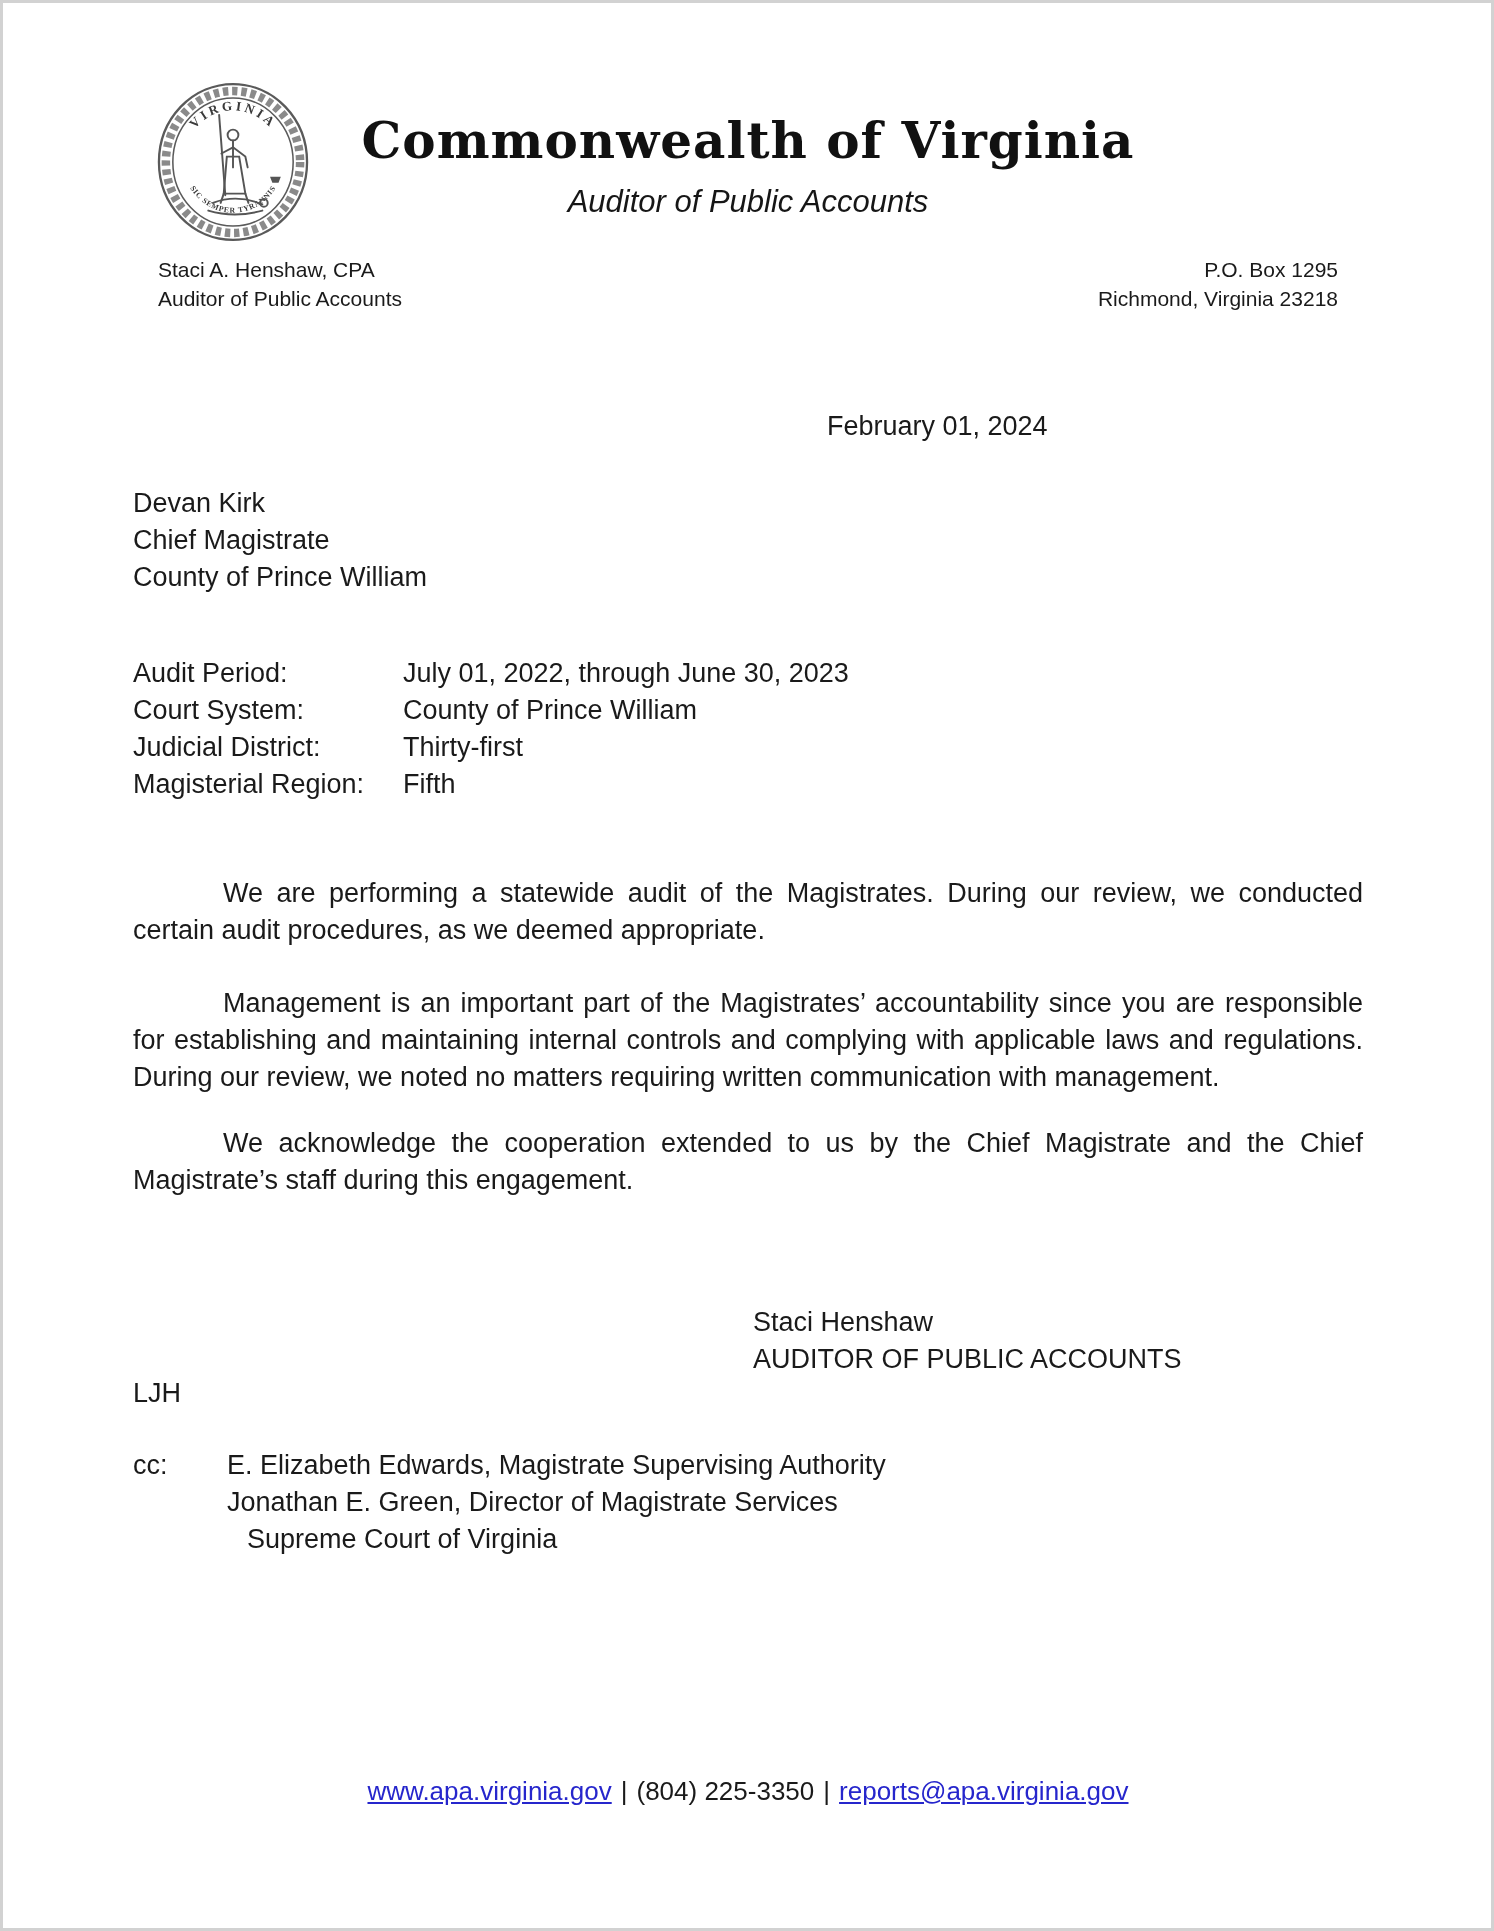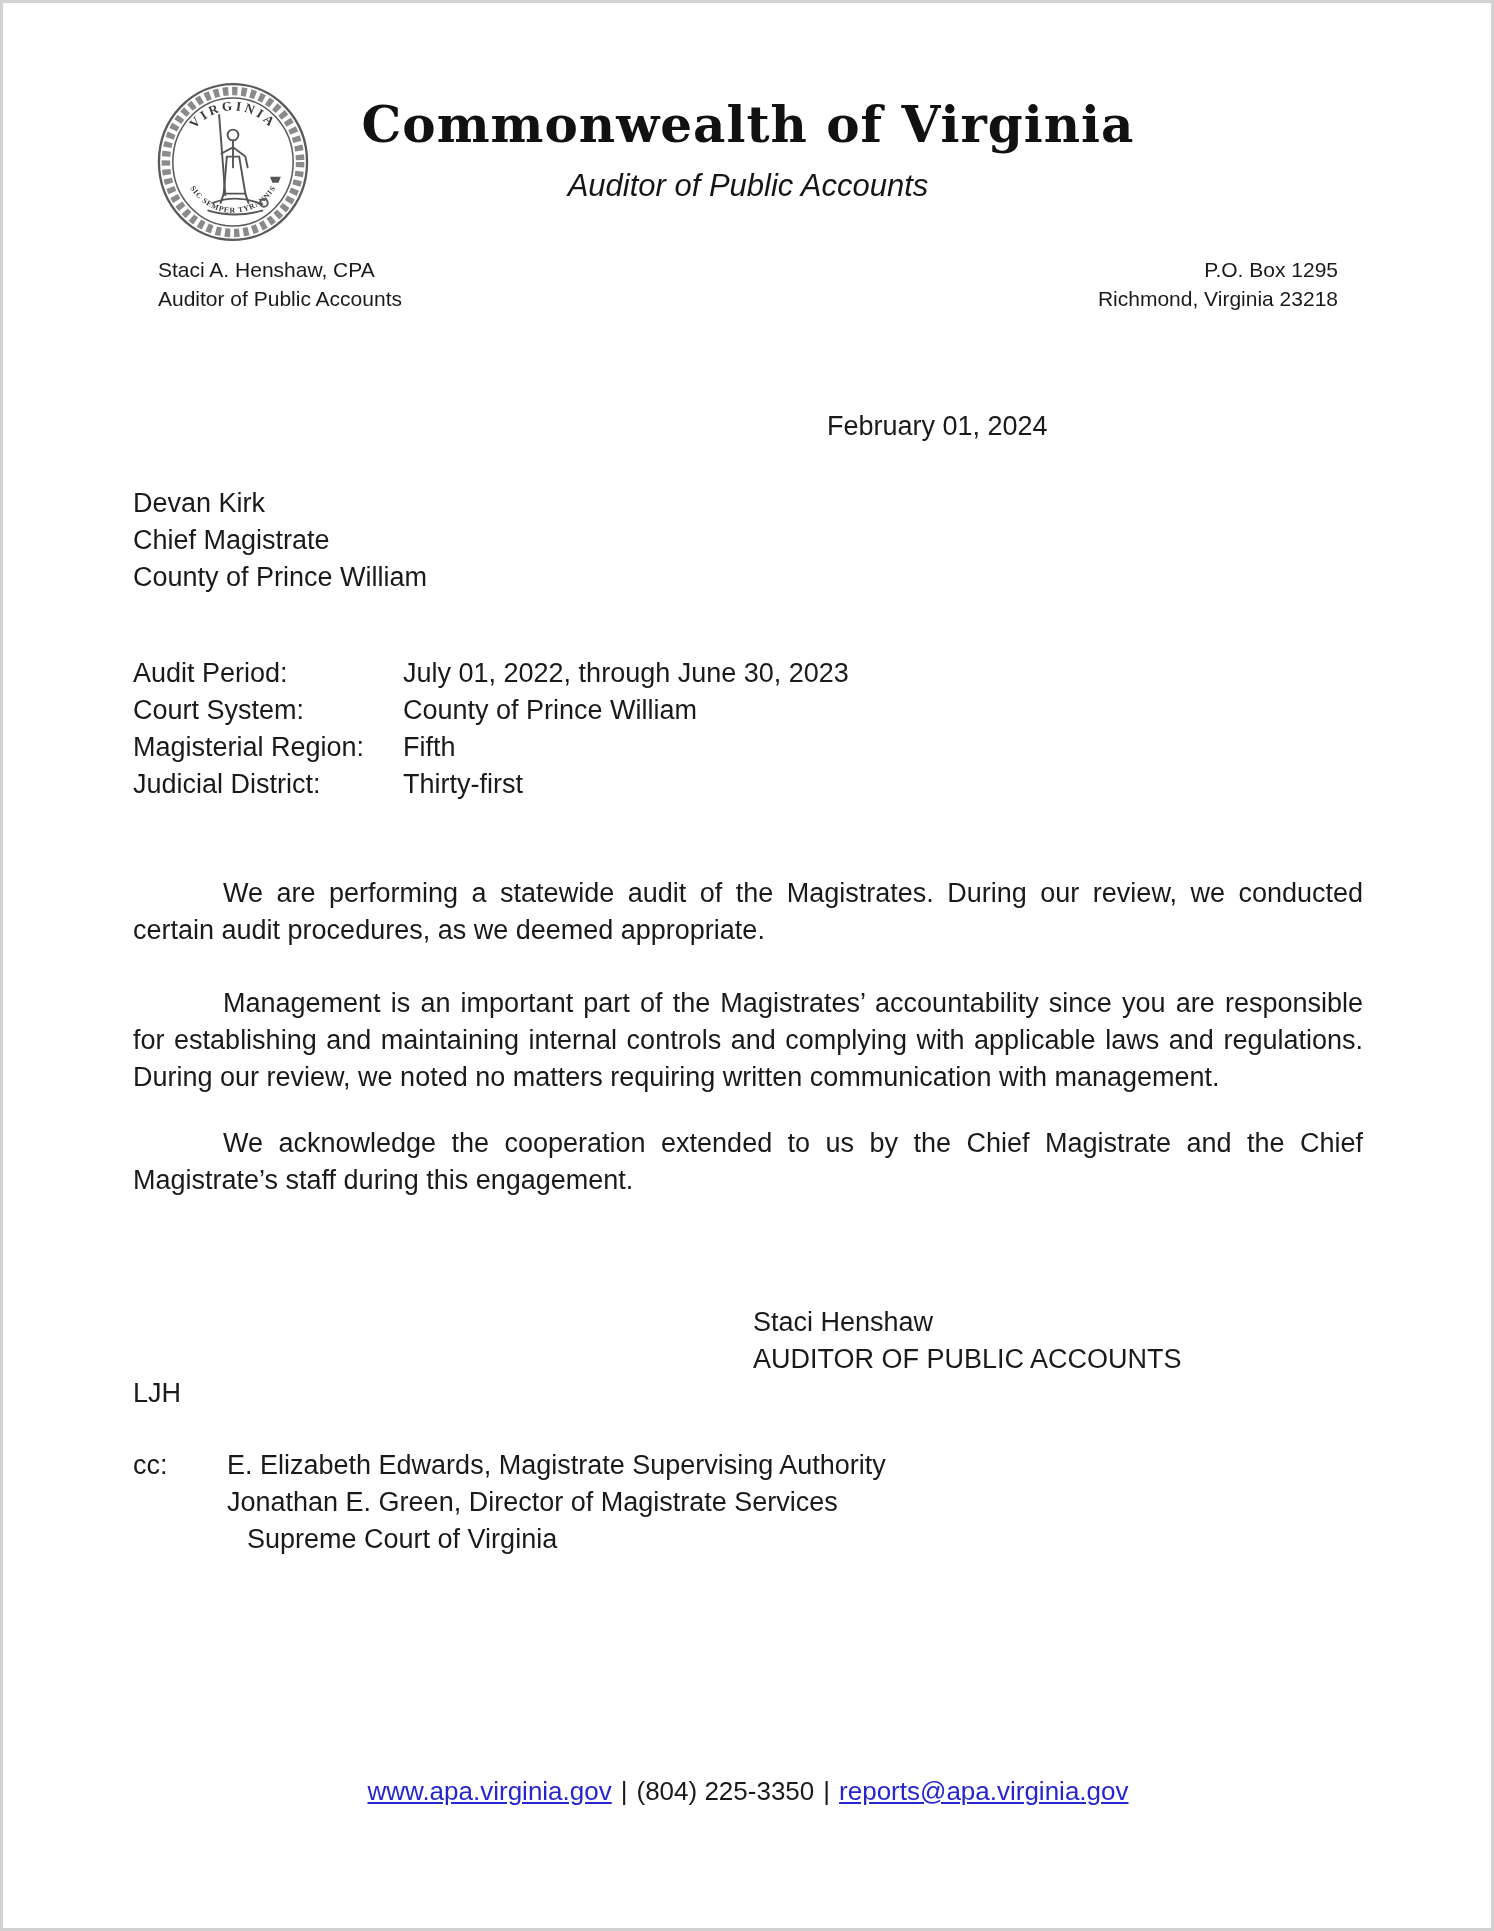--- a/index.html
+++ b/index.html
@@ -33,20 +33,21 @@
     top: 94px;
     text-align: center;
   }
   .org-title {
     font-family: "DejaVu Serif", serif;
     font-weight: 700;
     font-size: 50px;
     letter-spacing: 1px;
     color: #111;
     line-height: 1.1;
+    margin-top: 16px;
   }
   .org-subtitle {
     margin-top: 16px;
     font-style: italic;
     font-size: 31px;
     color: #161616;
   }
   .head-left {
     position: absolute;
     left: 155px;
@@ -155,26 +156,26 @@
   <div class="abs body-text details">
     <div class="detail-row">
       <div>Audit Period:</div>
       <div>July 01, 2022, through June 30, 2023</div>
     </div>
     <div class="detail-row">
       <div>Court System:</div>
       <div>County of Prince William</div>
     </div>
     <div class="detail-row">
+      <div>Judicial District:</div>
+      <div>Thirty-first</div>
+    </div>
+    <div class="detail-row">
       <div>Magisterial Region:</div>
       <div>Fifth</div>
-    </div>
-    <div class="detail-row">
-      <div>Judicial District:</div>
-      <div>Thirty-first</div>
     </div>
   </div>
 
   <div class="abs body-text para-1">
     <div class="line just indent">We are performing a statewide audit of the Magistrates.  During our review, we conducted</div>
     <div class="line just last">certain audit procedures, as we deemed appropriate.</div>
   </div>
 
   <div class="abs body-text para-2">
     <div class="line just indent">Management is an important part of the Magistrates’ accountability since you are responsible</div>

